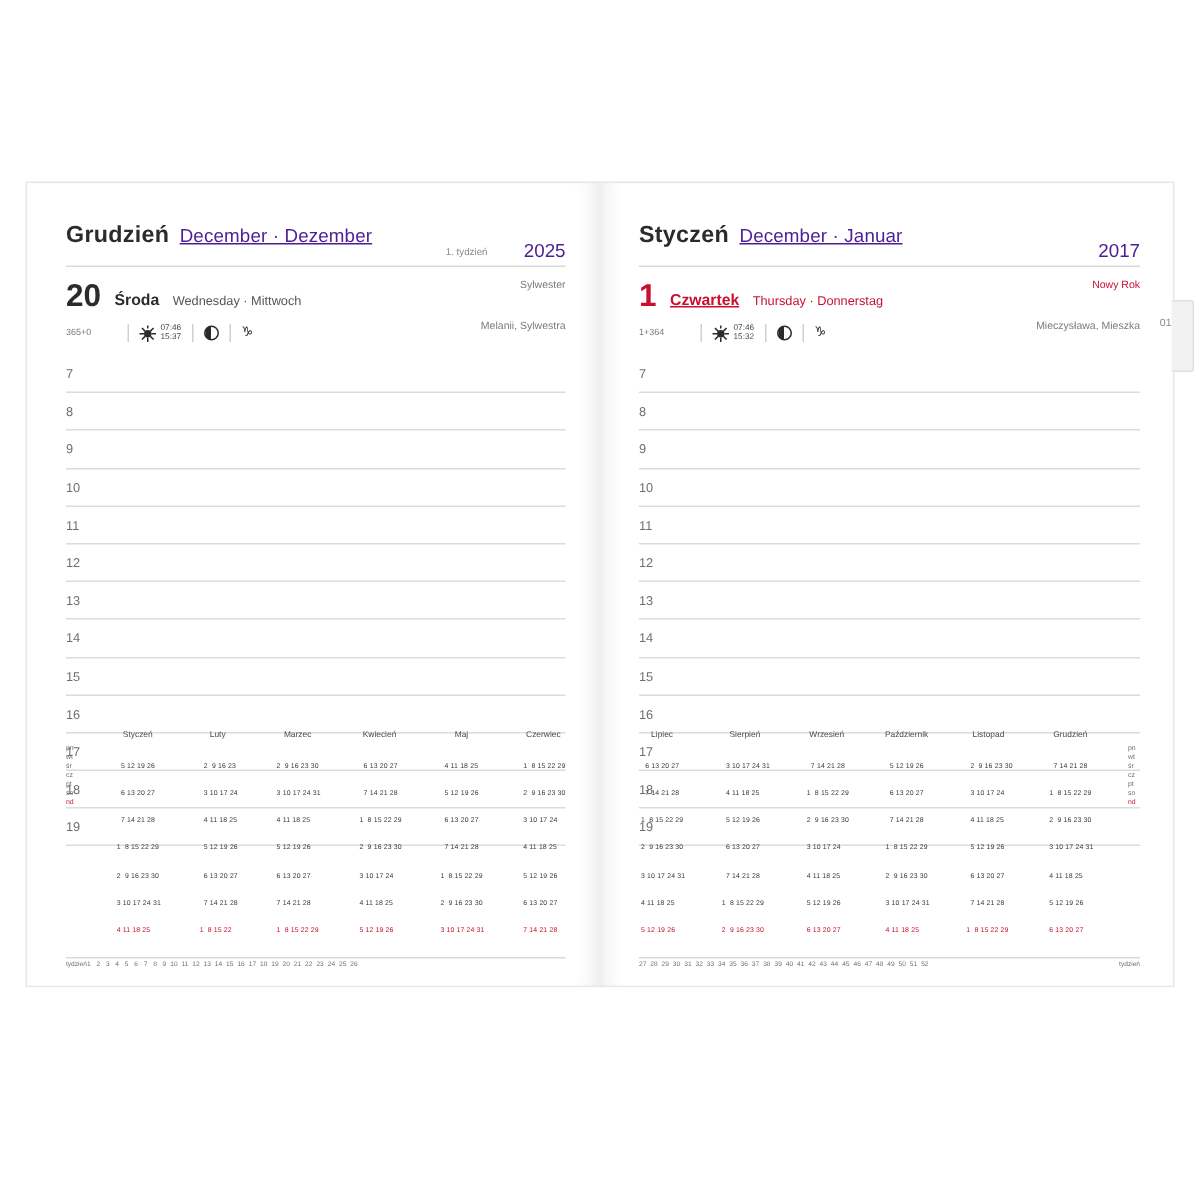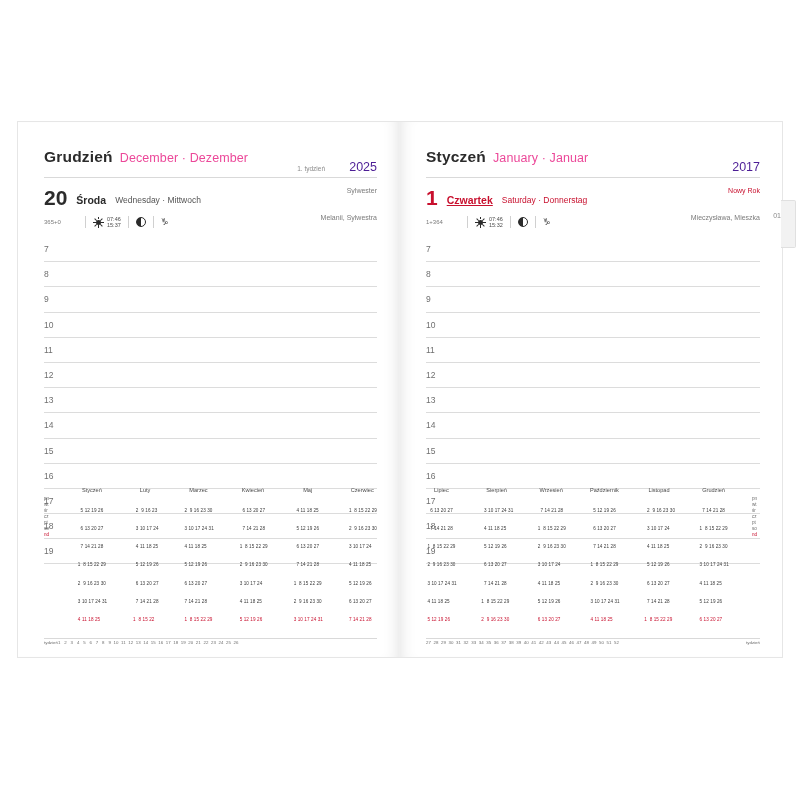--- a/index.html
+++ b/index.html
@@ -48,23 +48,24 @@
     height: 26px;
   }
   .month-pl {
     font-size: 15.5px;
     font-weight: bold;
     color: #2b2b2b;
     letter-spacing: 0.2px;
   }
   .month-other {
     font-size: 12.5px;
-    color: #ec4899;
+    color: #4c1d95;
     margin-left: 7px;
     letter-spacing: 0.1px;
+    text-decoration: underline;
   }
   .week-no {
     position: absolute;
     right: 52px;
     bottom: 2px;
     font-size: 6.5px;
     color: #8a8a8a;
   }
   .year {
     position: absolute;
@@ -443,27 +444,27 @@
         </div>
       </div>
     </div>
 
     <div class="page right">
 
       <div class="tab"></div>
       <div class="tab-label">01</div>
 
       <div class="month-row">
-        <span class="month-pl">Styczeń</span><span class="month-other">January · Januar</span>
+        <span class="month-pl">Styczeń</span><span class="month-other">December · Januar</span>
         <span class="year">2017</span>
       </div>
       <div class="rule"></div>
 
       <div class="day-row">
-        <span class="daynum red">1</span><span class="dayname-pl red">Czwartek</span><span class="dayname-other red">Saturday · Donnerstag</span>
+        <span class="daynum red">1</span><span class="dayname-pl red">Czwartek</span><span class="dayname-other red">Thursday · Donnerstag</span>
         <span class="holiday red">Nowy Rok</span>
       </div>
 
       <div class="info-row">
         <span class="daycount">1+364</span>
         <span class="sep"></span>
         <span class="icon-cell">
           <span class="sun-icon">
             <span class="core"></span>
             <i style="transform:rotate(0deg)"></i>

